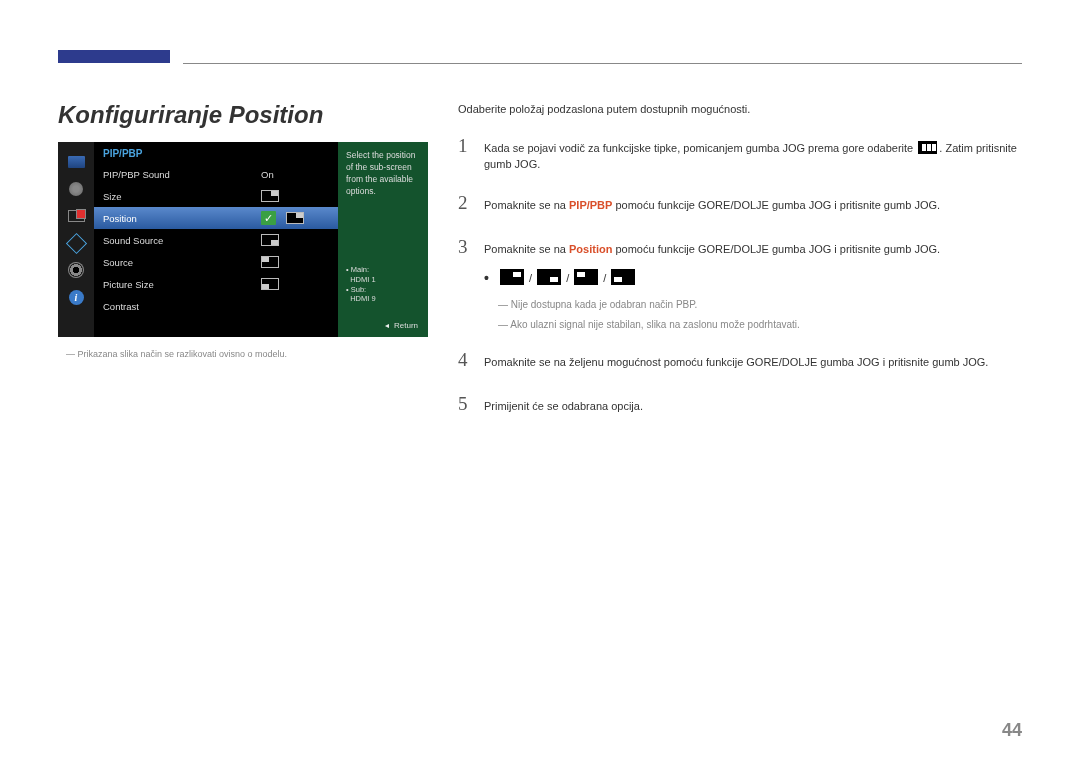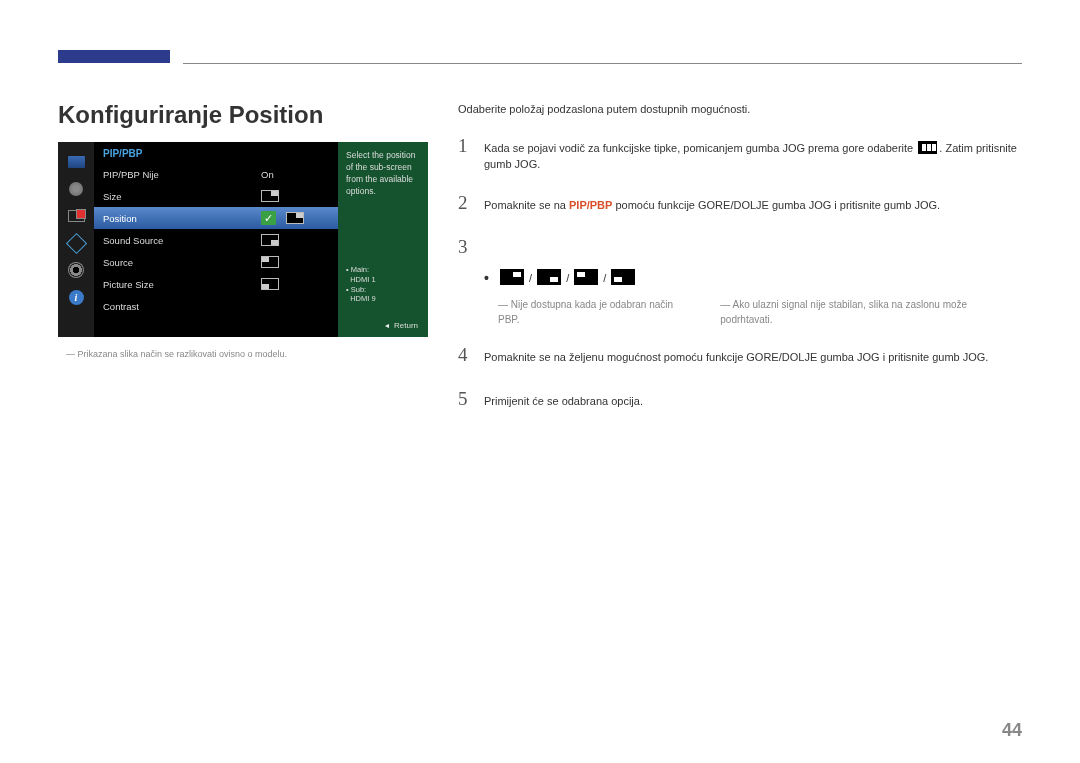--- a/index.html
+++ b/index.html
@@ -27,20 +27,21 @@
       height: 1px;
       background: #888;
     }
     .title {
       position: absolute;
       top: 101px;
       left: 58px;
       font-size: 24px;
       font-weight: bold;
       color: #333;
+      font-style: italic;
     }
     .osd {
       position: absolute;
       top: 142px;
       left: 58px;
       width: 370px;
       height: 195px;
       background: #000;
       display: flex;
       font-size: 10px;
@@ -189,21 +190,21 @@
       vertical-align:-3px; margin: 0 2px;
     }
     .opt-pos::after { content:""; position:absolute; background:#fff; }
     .opt-pos.tr::after { top:2px; right:2px; width:8px; height:5px; }
     .opt-pos.br::after { bottom:2px; right:2px; width:8px; height:5px; }
     .opt-pos.tl::after { top:2px; left:2px; width:8px; height:5px; }
     .opt-pos.bl::after { bottom:2px; left:2px; width:8px; height:5px; }
     .subnotes {
       margin-left: 40px; margin-top: 8px;
       font-size: 10px; color: #888;
-      display:flex; gap:23px;
+      display:flex; flex-direction:column; gap:5px;
     }
     .subnotes div::before { content:"― "; }
     .page-num {
       position: absolute;
       bottom: 22px;
       right: 58px;
       font-size: 18px;
       color: #888;
       font-weight: bold;
     }
@@ -234,21 +235,21 @@
         <div class="icon-gear"></div>
       </div>
     <div class="sidebar-icon">
         <div class="icon-info">i</div>
       </div>
   </div>
   <div class="osd-main">
     <div class="osd-title">PIP/PBP</div>
     <div class="osd-rows">
       <div class="osd-row">
-        <div class="osd-row-label">PIP/PBP Nije</div>
+        <div class="osd-row-label">PIP/PBP Sound</div>
         <div class="osd-row-value">On</div>
       </div>
       <div class="osd-row">
         <div class="osd-row-label">Size</div>
         <div class="osd-row-value">
             <span class="pos-icon tr"></span>
           </div>
       </div>
       <div class="osd-row selected">
         <div class="osd-row-label">Position</div>
@@ -303,20 +304,23 @@
       </div>
     </div>
     <div class="step">
       <div class="step-num">2</div>
       <div class="step-body">
         <span>Pomaknite se na </span><span class="hl">PIP/PBP</span><span> pomoću funkcije GORE/DOLJE gumba JOG i pritisnite gumb JOG.</span>
       </div>
     </div>
     <div class="step">
       <div class="step-num">3</div>
+      <div class="step-body">
+        <span>Pomaknite se na </span><span class="hl">Position</span><span> pomoću funkcije GORE/DOLJE gumba JOG i pritisnite gumb JOG.</span>
+      </div>
     </div>
   </div>
 
   <div class="opt-row">
     <span class="dotlead">•</span>
     <span class="opt-pos tr"></span> /
     <span class="opt-pos br"></span> /
     <span class="opt-pos tl"></span> /
     <span class="opt-pos bl"></span>
   </div>

